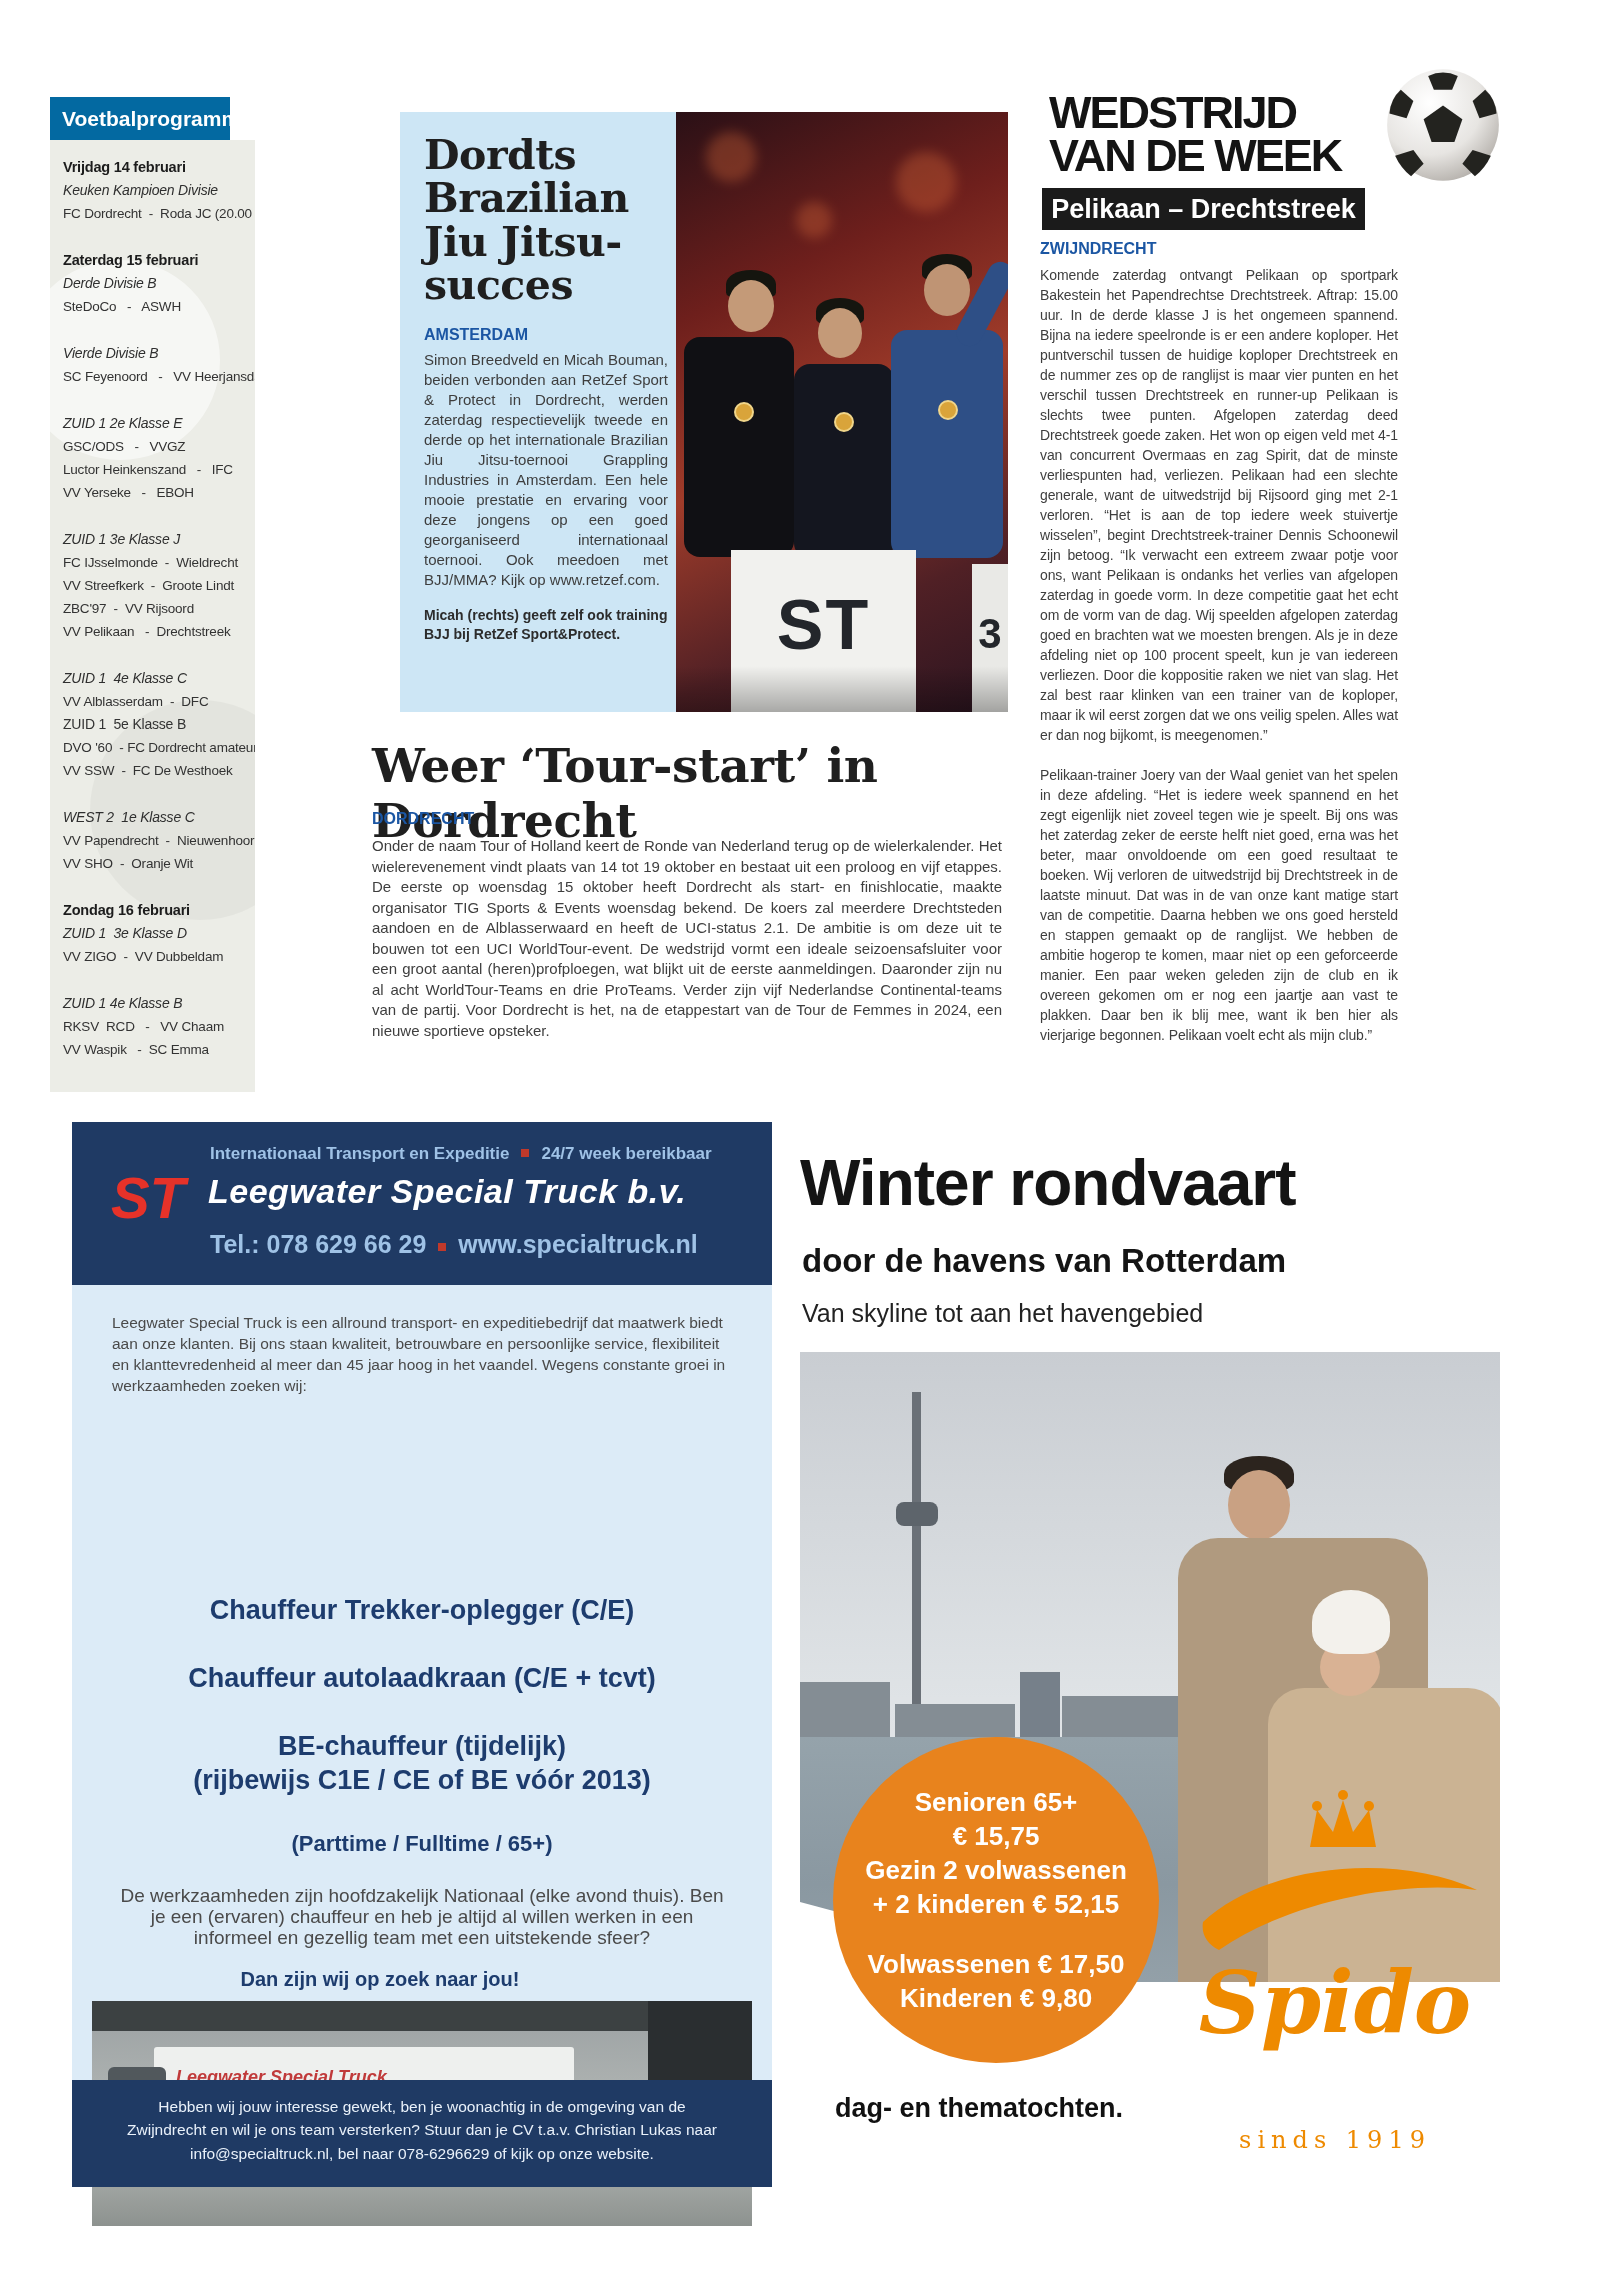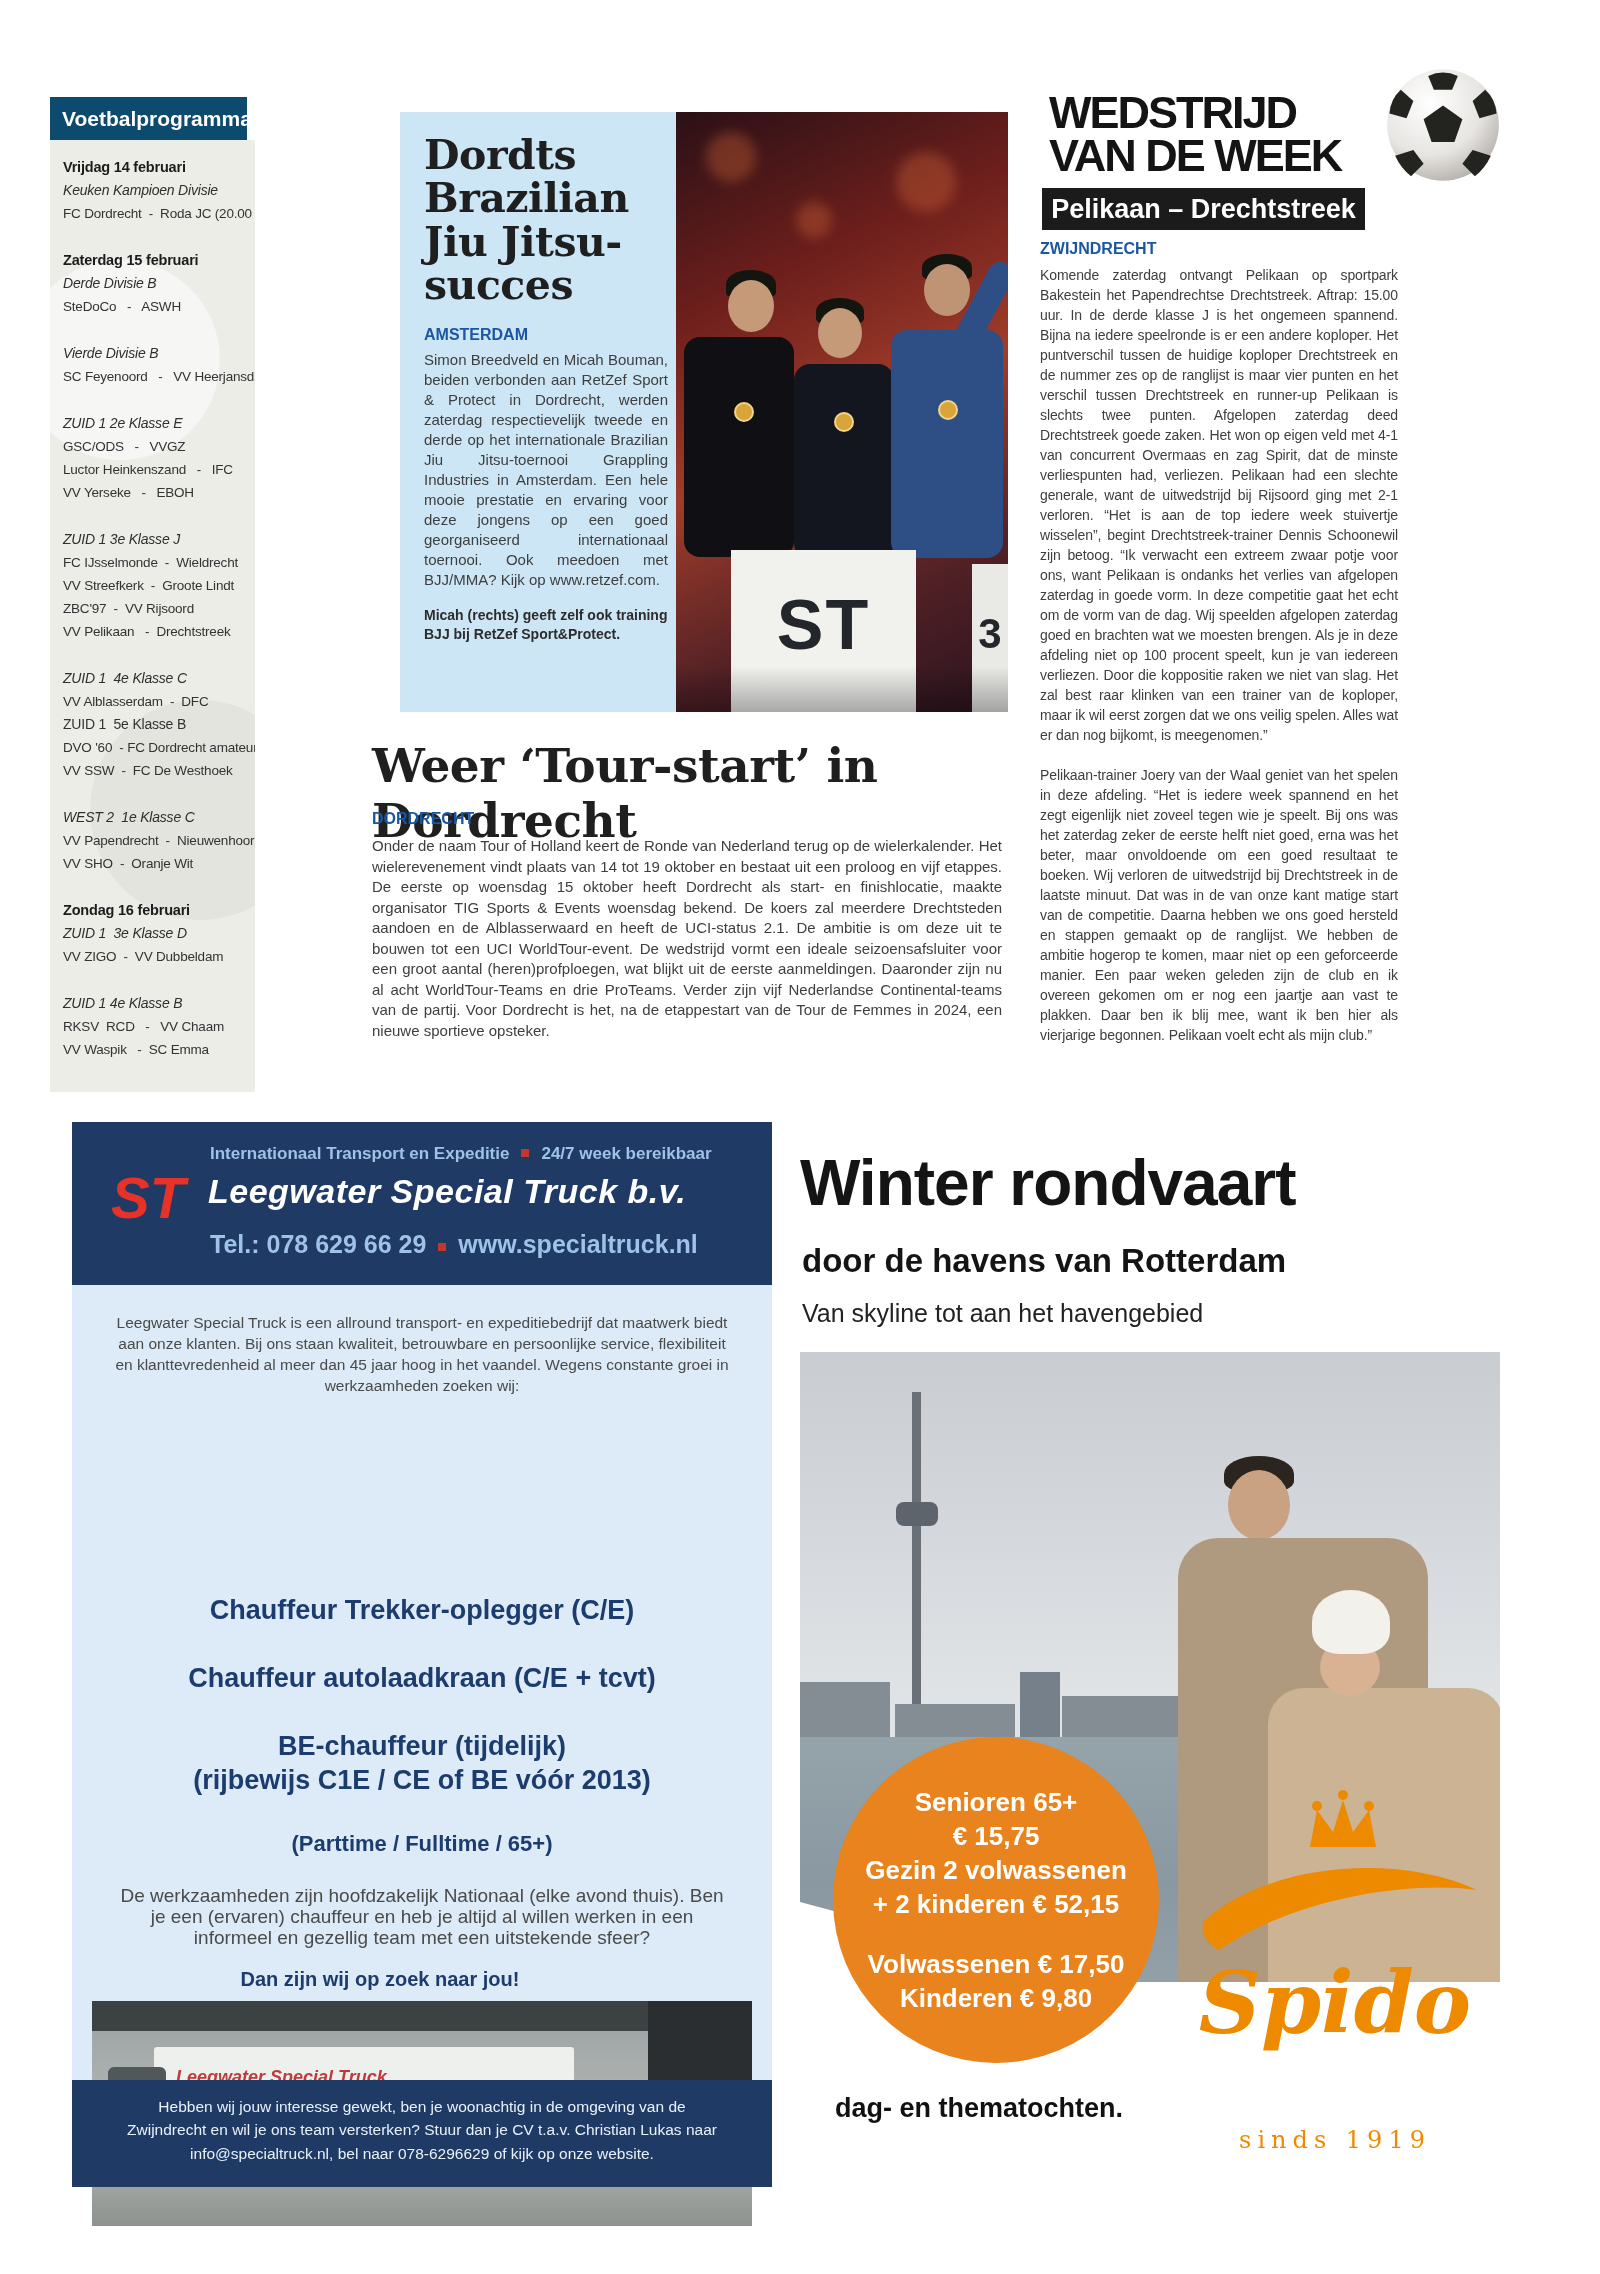--- a/index.html
+++ b/index.html
@@ -3,21 +3,21 @@
 <meta charset="utf-8">
 <style>
   html,body{margin:0;padding:0;}
   body{
     width:1600px;height:2274px;position:relative;background:#ffffff;
     font-family:"Liberation Sans",sans-serif;overflow:hidden;
   }
   .abs{position:absolute;}
 
   
-  .sb-header{left:50px;top:97px;width:197px;height:43px;background:#0c4a6e;color:#fff;
+  .sb-header{left:50px;top:97px;width:180px;height:43px;background:#0369a1;color:#fff;
     font-weight:bold;font-size:21px;line-height:43px;padding-left:12px;box-sizing:border-box;}
   .sb-body{left:50px;top:140px;width:205px;height:952px;background:#ecede7;box-sizing:border-box;
     padding:16px 0 0 13px;overflow:hidden;}
   .sb-body::before{content:"";position:absolute;left:-30px;top:120px;width:200px;height:200px;border-radius:50%;
     background:rgba(255,255,255,.55);}
   .sb-body::after{content:"";position:absolute;left:40px;top:560px;width:220px;height:220px;border-radius:50%;
     background:rgba(0,0,0,.035);}
   .sb-lines{position:relative;z-index:2;}
   .sb-line{font-size:13.5px;line-height:23px;color:#333;white-space:pre;letter-spacing:-0.2px;}
   .sb-line.day{font-weight:bold;color:#1c1c1c;font-size:14.5px;}
@@ -69,21 +69,21 @@
   .truck-ad{left:72px;top:1122px;width:700px;height:1065px;}
   .ta-header{position:absolute;left:0;top:0;width:700px;height:163px;background:#1f3a64;}
   .ta-logo{position:absolute;left:30px;top:26px;width:92px;height:110px;color:#e63229;
     font-style:italic;font-weight:bold;font-size:58px;line-height:100px;text-align:center;}
   .ta-tagline{position:absolute;left:138px;top:22px;color:#9fc2e6;font-weight:bold;font-size:17px;}
   .ta-company{position:absolute;left:136px;top:50px;color:#ffffff;font-weight:bold;font-style:italic;
     font-size:34px;letter-spacing:.5px;}
   .ta-phone{position:absolute;left:138px;top:108px;color:#9fc2e6;font-weight:bold;font-size:25px;}
   .red-sq{display:inline-block;width:8px;height:8px;background:#c0392b;margin:0 12px 2px 12px;}
   .ta-body{position:absolute;left:0;top:163px;width:700px;height:795px;background:#dcebf7;}
-  .ta-intro{position:absolute;left:40px;top:27px;width:620px;text-align:center;font-size:15.5px;
+  .ta-intro{position:absolute;left:40px;top:27px;width:620px;text-align:left;font-size:15.5px;
     line-height:21px;color:#4a4a4a;}
   .ta-vacs{position:absolute;left:0;top:310px;width:700px;text-align:center;}
   .vac{color:#1d3c6e;font-weight:bold;font-size:27px;margin-top:38px;line-height:30px;}
   .vac.first{margin-top:0;}
   .vac.tight{margin-top:4px;text-align:center;}
   .vac.md{font-size:22px;margin-top:34px;}
   .ta-outro{position:absolute;left:40px;top:600px;width:620px;text-align:center;font-size:19px;
     line-height:21px;color:#4a4a4a;}
   .ta-cta{position:absolute;left:0;top:683px;width:616px;text-align:center;color:#1d3c6e;
     font-weight:bold;font-size:20px;}

